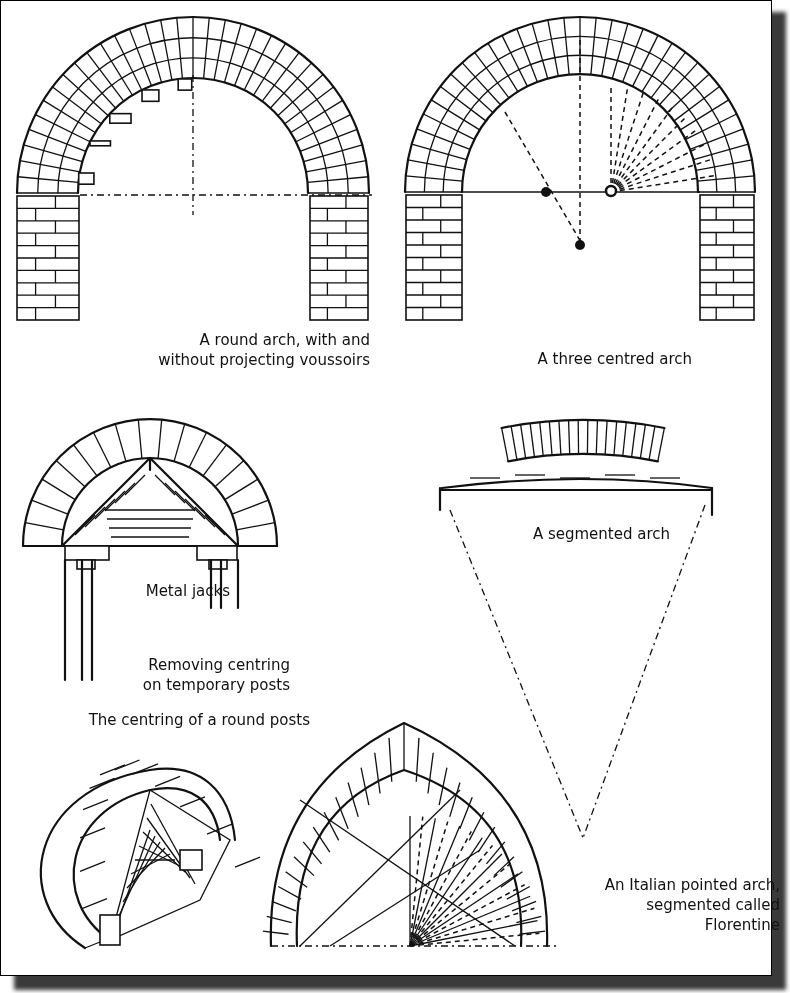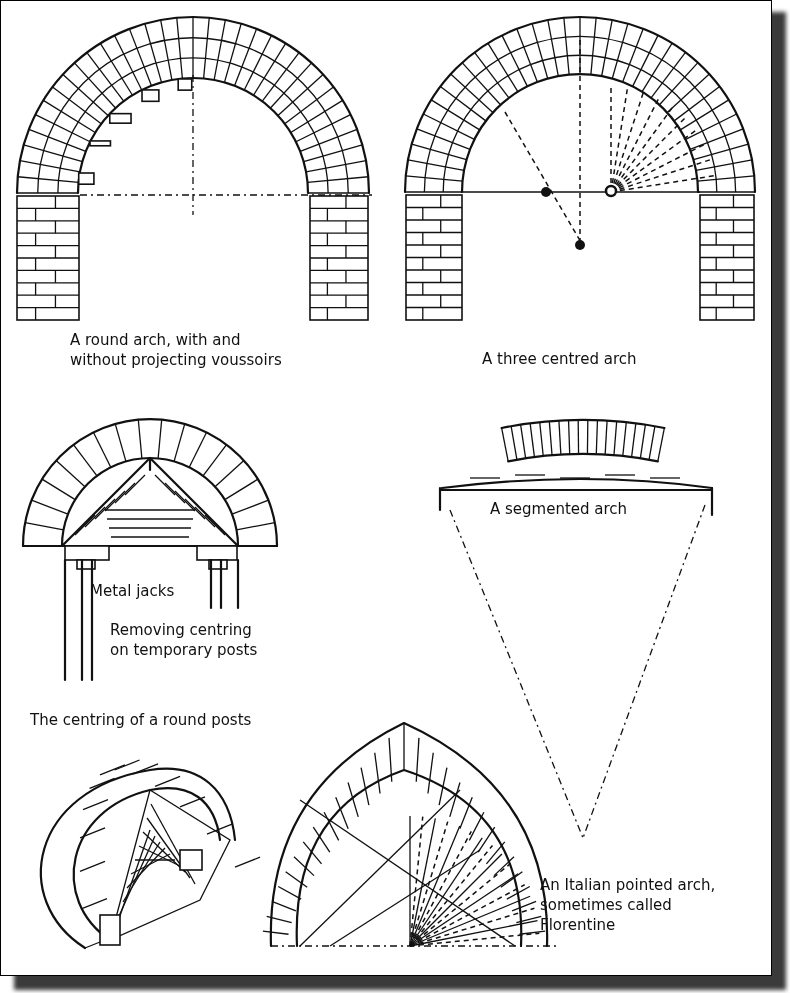--- a/index.html
+++ b/index.html
@@ -1,20 +1,20 @@
 <!DOCTYPE html>
 <html><head>
   <meta charset="utf-8">
   <style>
     html, body { margin: 0; padding: 0; background: #ffffff; }
     body { width: 790px; height: 993px; position: relative; overflow: hidden; font-family: "DejaVu Sans", sans-serif; }
     .shadow { position: absolute; left: 14px; top: 12px; width: 772px; height: 978px; background: #3a3a3a; filter: blur(2px); }
     .card { position: absolute; left: 0; top: 0; width: 772px; height: 976px; background: #ffffff; border: 1px solid #000; box-sizing: border-box; }
     svg.art { position: absolute; left: 0; top: 0; }
-    .lbl { position: absolute; font-size: 15px; color: #111; text-align: left; line-height: 20px; white-space: pre-line; }
+    .lbl { position: absolute; font-size: 15px; color: #111; text-align: right; line-height: 20px; white-space: pre-line; }
     .ln { stroke: #111; fill: none; stroke-width: 2.2; stroke-linecap: round; stroke-linejoin: round; }
     .thin { stroke: #111; fill: none; stroke-width: 1.3; }
     .dash { stroke: #111; fill: none; stroke-width: 1.3; stroke-dasharray: 7 4 2 4; }
     .dash2 { stroke: #111; fill: none; stroke-width: 1.5; stroke-dasharray: 5 4; }
     .brick { stroke: #111; fill: #fff; stroke-width: 1.6; }
   </style>
 </head>
 <body>
 
 <div class="shadow"></div>
@@ -376,21 +376,21 @@
       <line x1="410" y1="946" x2="524.6497643652862" y2="884.7184242126203" class="dash2"></line>
       <line x1="410" y1="946" x2="530.1043392264672" y2="896.2511537925383" class="thin"></line>
       <line x1="410" y1="946" x2="534.4022436451871" y2="908.2629919569199" class="dash2"></line>
       <line x1="410" y1="946" x2="537.5020864524199" y2="920.6382581379033" class="thin"></line>
       <line x1="410" y1="946" x2="539.3740144673856" y2="933.2577717571571" class="dash2"></line>
     </g>
 </svg>
 
 <div class="lbl" style="left:70px; top:330px; width:300px;">A round arch, with and
 without projecting voussoirs</div>
-<div class="lbl" style="left:482px; top:349px; width:220px;">A three centred arch</div>
+<div class="lbl" style="left:472px; top:349px; width:220px;">A three centred arch</div>
 <div class="lbl" style="left:90px; top:581px; width:140px;">Metal jacks</div>
-<div class="lbl" style="left:110px; top:620px; width:180px;">Removing centring
+<div class="lbl" style="left:110px; top:655px; width:180px;">Removing centring
 on temporary posts</div>
 <div class="lbl" style="left:30px; top:710px; width:280px;">The centring of a round posts</div>
-<div class="lbl" style="left:490px; top:499px; width:180px;">A segmented arch</div>
+<div class="lbl" style="left:490px; top:524px; width:180px;">A segmented arch</div>
 <div class="lbl" style="left:540px; top:875px; width:240px;">An Italian pointed arch,
-sometimes called
+segmented called
 Florentine</div>
 
 </body></html>

